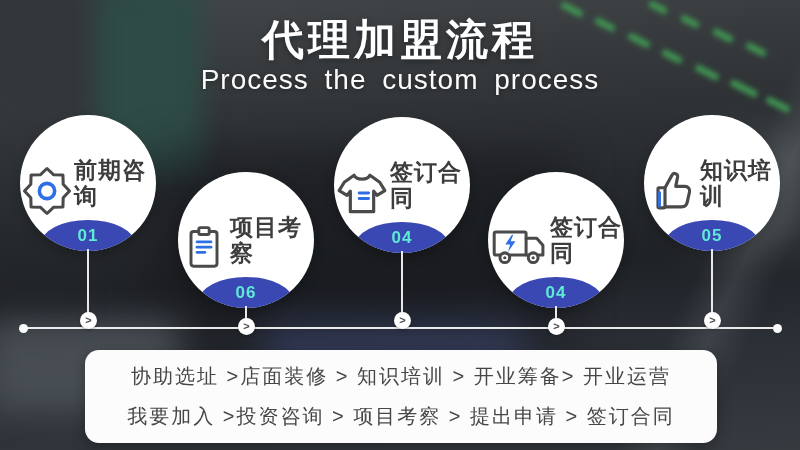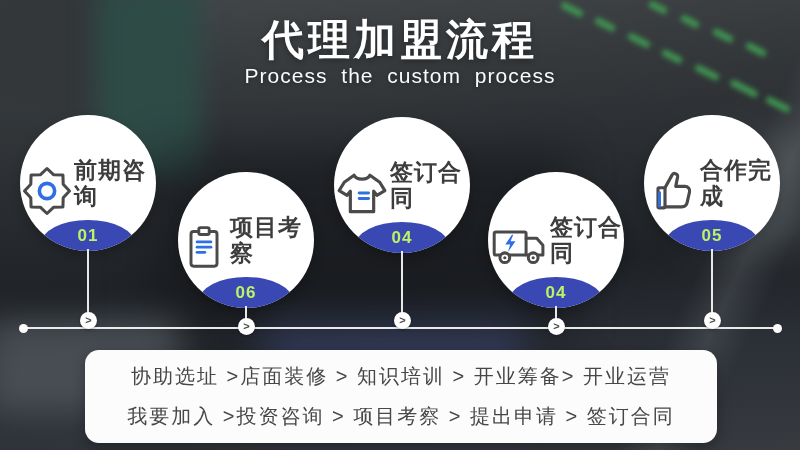--- a/index.html
+++ b/index.html
@@ -16,29 +16,29 @@
   .blob.mid-blue{left:265px;top:322px;width:260px;height:100px;background:#3c4673;filter:blur(19px);opacity:.55;}
   .blob.mid-dark{left:150px;top:150px;width:420px;height:190px;background:#17191d;filter:blur(22px);opacity:.6;}
   .blob.right-streak{left:580px;top:60px;width:320px;height:420px;
     background:linear-gradient(115deg,transparent 42%,rgba(190,200,205,.13) 50%,transparent 58%);}
   .blob.br-light{left:690px;top:130px;width:130px;height:120px;background:#5a6165;filter:blur(18px);opacity:.45;}
   .dash{position:absolute;height:7px;border-radius:4px;background:#3f9150;filter:blur(2.5px);transform:rotate(27deg);}
   
   .title{position:absolute;left:0;top:12px;width:100%;text-align:center;color:#fff;
     font-size:42px;font-weight:800;letter-spacing:4px;text-shadow:0 2px 6px rgba(0,0,0,.35);}
   .subtitle{position:absolute;left:0;top:64px;width:100%;text-align:center;color:#fbfbfb;
-    font-size:21px;font-weight:500;letter-spacing:1px;word-spacing:7px;text-shadow:0 1px 4px rgba(0,0,0,.3);}
+    font-size:28px;font-weight:500;letter-spacing:1px;word-spacing:7px;text-shadow:0 1px 4px rgba(0,0,0,.3);}
   
   .step{position:absolute;width:136px;height:136px;border-radius:50%;background:#fff;
     overflow:hidden;box-shadow:0 5px 12px rgba(0,0,0,.22);display:flex;flex-direction:row;align-items:center;}
   .step .icon{height:60px;margin-top:15px;display:flex;align-items:center;justify-content:center;}
   .step .label{font-size:23px;font-weight:bold;color:#3d3d3d;letter-spacing:1px;line-height:26px;}
   .badge{position:absolute;bottom:-17px;left:50%;transform:translateX(-50%);
     width:94px;height:48px;border-radius:50%;background:#3a48b3;text-align:center;}
-  .badge span{display:block;margin-top:6px;color:#bef264;font-size:17px;font-weight:bold;letter-spacing:1px;}
+  .badge span{display:block;margin-top:6px;color:#5eead4;font-size:17px;font-weight:bold;letter-spacing:1px;}
   .s1{left:20px;top:115px;} .s2{left:178px;top:172px;} .s3{left:334px;top:117px;}
   .s4{left:488px;top:172px;} .s5{left:644px;top:115px;}
   
   .connector{position:absolute;width:2px;background:rgba(250,250,250,.92);}
   .c1{left:87px;top:249px;height:64px;} .c2{left:245px;top:306px;height:13px;}
   .c3{left:401px;top:251px;height:62px;} .c4{left:555px;top:306px;height:13px;}
   .c5{left:711px;top:249px;height:64px;}
   .timeline{position:absolute;left:23px;top:327px;width:755px;height:2px;background:rgba(250,250,250,.92);}
   .enddot{position:absolute;width:9px;height:9px;border-radius:50%;background:#fbfbfb;top:324px;}
   .enddot.left{left:19px;} .enddot.right{left:773px;}
@@ -150,21 +150,21 @@
   </div>
 
   <div class="step s5">
     <div class="icon">
       <svg width="56" height="56" viewBox="0 0 60 60">
         <rect class="stroke" x="15" y="26.5" width="7.5" height="21.5" rx="1"></rect>
         <path class="stroke" d="M22.5 26.5 L30 13 C31.5 9.8 36.5 11.3 36 15 L34 25 L44 25 C47 25 49.5 27.8 48.8 30.8 L46.2 42.5 C45.6 45.2 43.3 47 40.5 47 L22.5 47"></path>
         <line class="stroke-blue" x1="16.6" y1="32" x2="16.6" y2="46"></line>
       </svg>
     </div>
-    <div class="label">合作完成</div>
+    <div class="label">知识培训</div>
     <div class="badge">
       <span>05</span>
     </div>
   </div>
 
   <div class="connector c1"></div>
   <div class="connector c2"></div>
   <div class="connector c3"></div>
   <div class="connector c4"></div>
   <div class="connector c5"></div>

